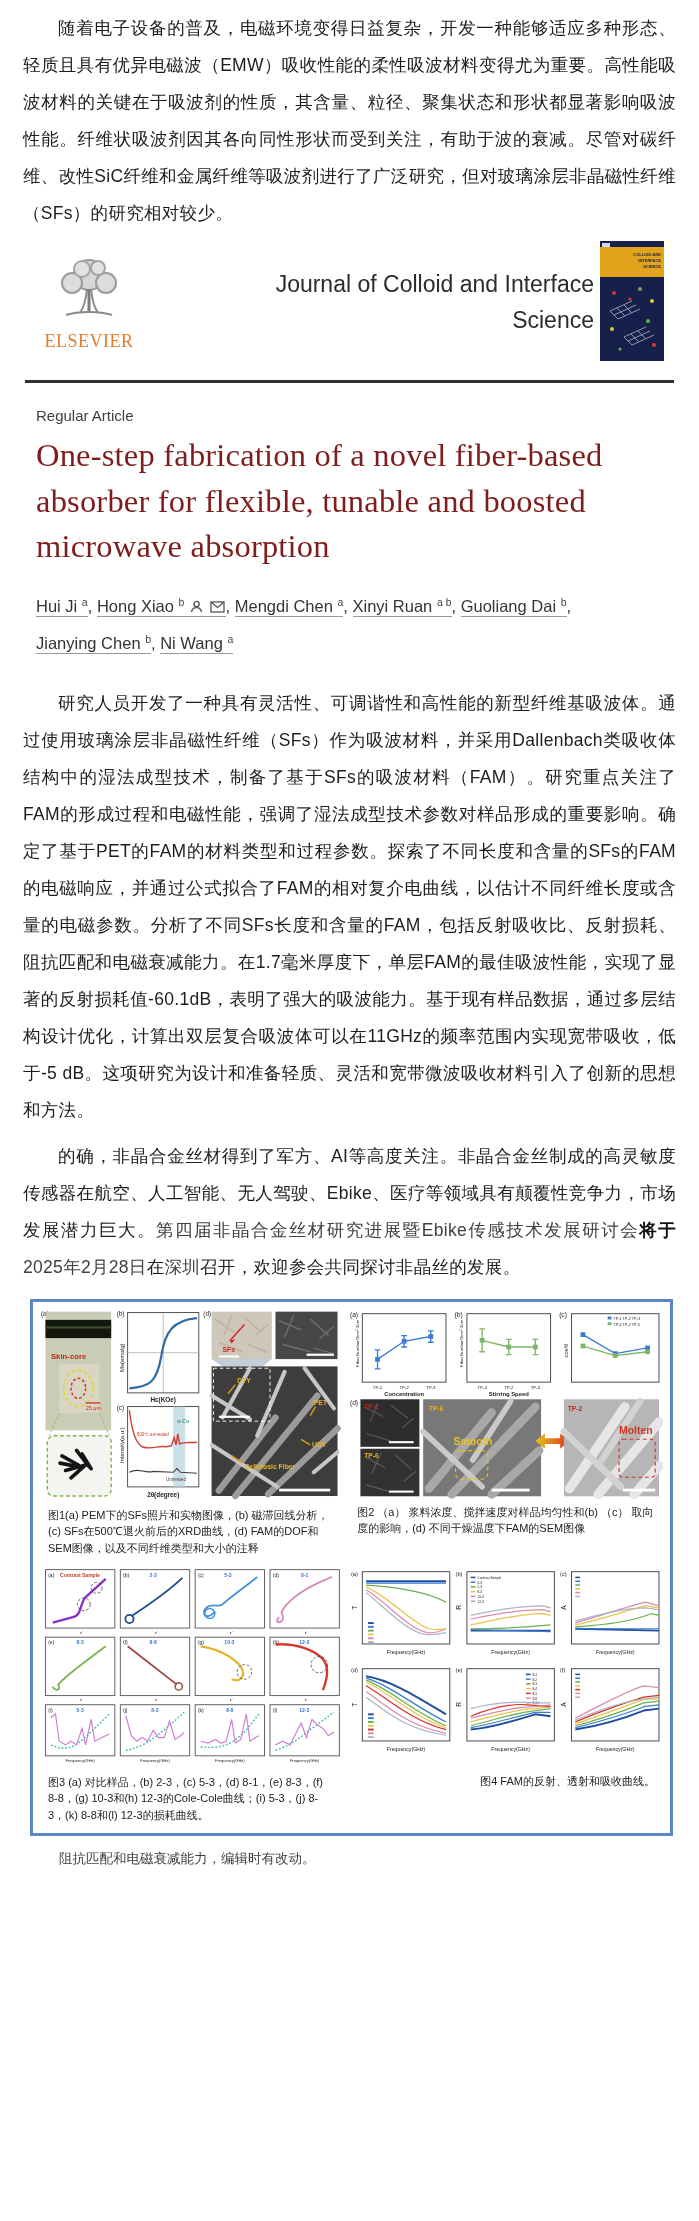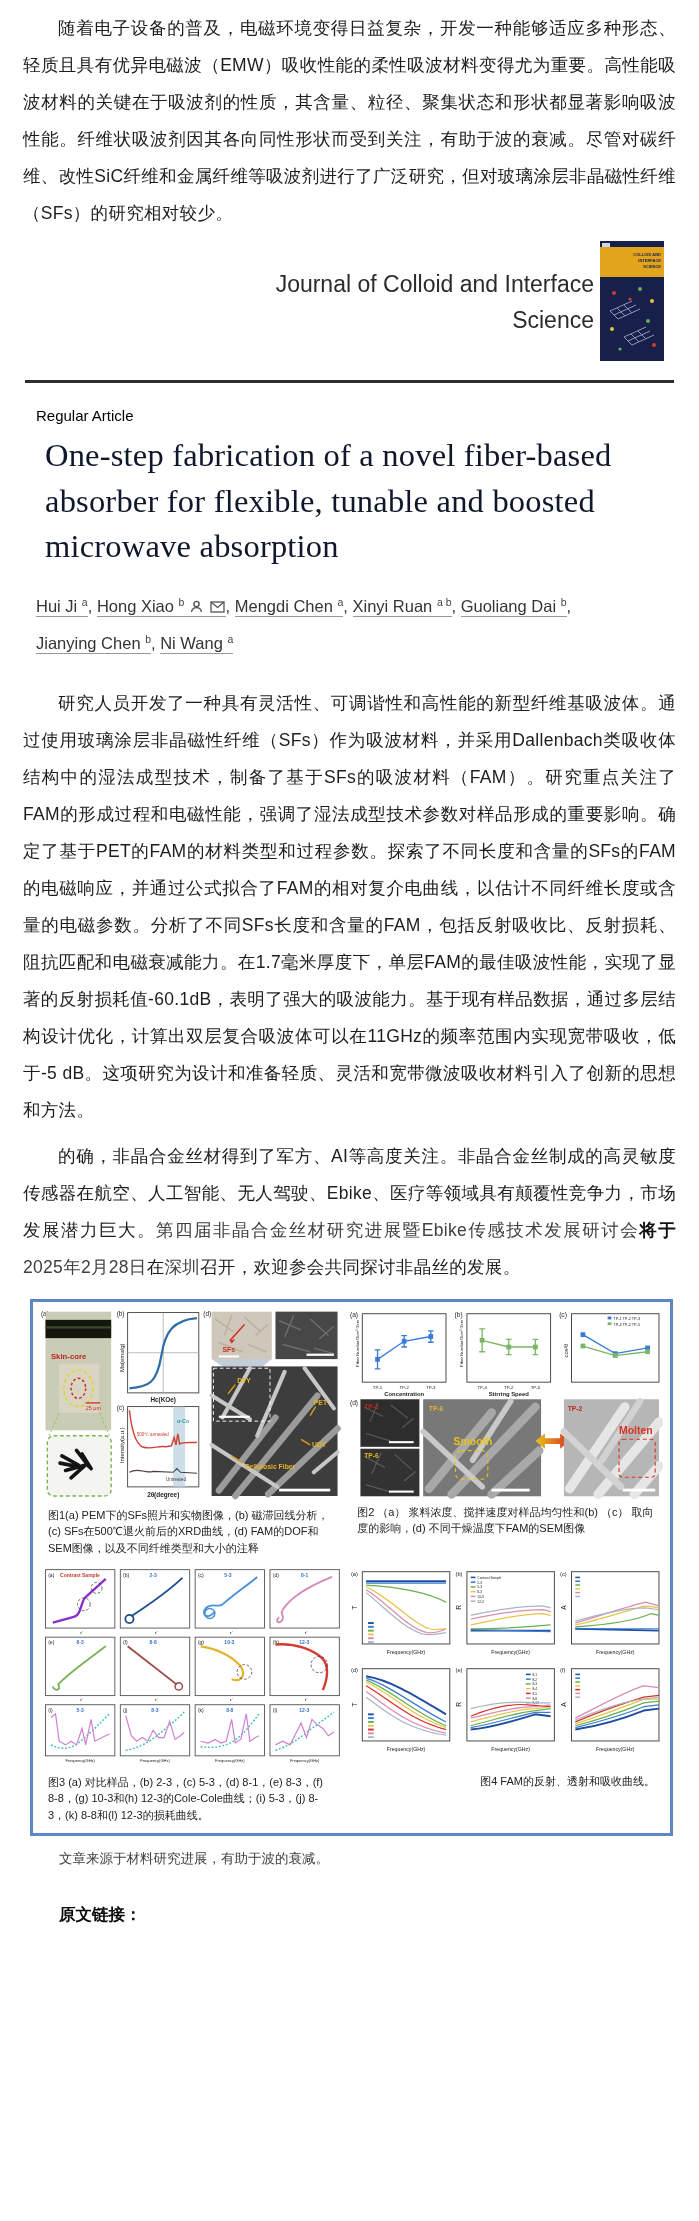--- a/index.html
+++ b/index.html
@@ -15,22 +15,22 @@
   .elsevier-label{font-family:"Liberation Serif",serif;font-size:18px;color:#e87b28;letter-spacing:.5px;margin-top:2px;}
   .jc-center{flex:1;text-align:right;padding:0 6px;}
   .j-title{font-size:23px;color:#2b2b2b;line-height:1.55;font-weight:500;}
   .j-volume{font-size:14.5px;color:#333;margin-top:7px;}
   .j-volume .vlink{color:#1d6fc2;}
   .jc-right{flex:0 0 auto;}
   .rule{border:none;border-top:3px solid #2e2e2e;margin:15px 2px 0;}
 
   
   .paper{margin:24px 2px 0 13px;}
-  .regular{font-size:15px;color:#000000;}
-  h1.title{font-family:"Liberation Serif",serif;font-weight:500;font-size:32.5px;line-height:1.4;color:#0f172a;margin:9px 9px 0;letter-spacing:.2px;}
+  .regular{font-size:15px;color:#404040;}
+  h1.title{font-family:"Liberation Serif",serif;font-weight:500;font-size:32.5px;line-height:1.4;color:#7f1d1d;margin:9px 0 0;letter-spacing:.2px;}
   .authors{margin-top:18px;font-size:16.5px;line-height:2.3;color:#343434;}
   .author{border-bottom:1.5px solid #989898;padding-bottom:1px;white-space:nowrap;}
   .author sup{font-size:10.5px;color:#444;}
   .a-icon{display:inline-block;vertical-align:-1px;margin:0 1px;}
 
   
   .figure-wrap{margin:13px 3px 0 7px;border:3px solid #5b87c2;padding:3px;display:grid;grid-template-columns:49% 51%;background:#fff;}
   .figcell{padding:3px 4px;}
   .figcell svg{width:100%;height:auto;display:block;}
   .figcap{font-size:11px;color:#222;line-height:1.5;margin:5px 8px 4px;text-align:left;}
@@ -46,20 +46,36 @@
 </style>
 </head>
 <body>
 
 <div class="article">
 
   <p class="body">随着电子设备的普及，电磁环境变得日益复杂，开发一种能够适应多种形态、轻质且具有优异电磁波（EMW）吸收性能的柔性吸波材料变得尤为重要。高性能吸波材料的关键在于吸波剂的性质，其含量、粒径、聚集状态和形状都显著影响吸波性能。纤维状吸波剂因其各向同性形状而受到关注，有助于波的衰减。尽管对碳纤维、改性SiC纤维和金属纤维等吸波剂进行了广泛研究，但对玻璃涂层非晶磁性纤维（SFs）的研究相对较少。</p>
 
 
   <div class="journal-card">
+    <div class="jc-left">
+      <svg width="86" height="70" viewBox="0 0 86 70">
+        <g fill="none" stroke="#8f8f8f" stroke-width="2">
+          <circle cx="43" cy="20" r="15" fill="#d7d7d7" stroke="#9a9a9a"></circle>
+          <circle cx="26" cy="28" r="10" fill="#dcdcdc" stroke="#9a9a9a"></circle>
+          <circle cx="60" cy="28" r="10" fill="#dcdcdc" stroke="#9a9a9a"></circle>
+          <circle cx="36" cy="14" r="8" fill="#e2e2e2" stroke="#a5a5a5"></circle>
+          <circle cx="52" cy="13" r="7" fill="#e2e2e2" stroke="#a5a5a5"></circle>
+          <path d="M41 34 C40 44 38 52 34 58" stroke="#8a8a8a"></path>
+          <path d="M45 34 C46 44 48 52 52 58" stroke="#8a8a8a"></path>
+          <path d="M43 34 L43 58" stroke="#7d7d7d" stroke-width="3"></path>
+          <path d="M20 60 C32 56 54 56 66 60" stroke="#8a8a8a"></path>
+        </g>
+      </svg>
+      <div class="elsevier-label">ELSEVIER</div>
+    </div>
     <div class="jc-center">
       <div class="j-title">
         <div>Journal of Colloid and Interface</div>
         <div>Science</div>
       </div>
     </div>
     <div class="jc-right">
       <svg width="64" height="120" viewBox="0 0 64 120">
         <rect x="0" y="0" width="64" height="120" fill="#16204a"></rect>
         <rect x="0" y="6" width="64" height="30" fill="#e2a31d"></rect>
@@ -586,17 +602,16 @@
           </g>
           <text x="228" y="148" font-size="7" fill="#222" transform="rotate(-90 228 148)">A</text>
           <text x="280" y="195" font-size="5.5" fill="#222" text-anchor="middle">Frequency(GHz)</text>
         </g>
       </svg>
       <div class="figcap center">图4 FAM的反射、透射和吸收曲线。</div>
     </div>
   </div>
 
   <div class="foot">
-    <div class="source-note">文章来源于材料研究进展，有助于波的衰减。</div>
-    <div class="link-label">原文链接：</div>
+    <div class="source-note">阻抗匹配和电磁衰减能力，编辑时有改动。</div>
   </div>
 
 </div>
 
 </body></html>

